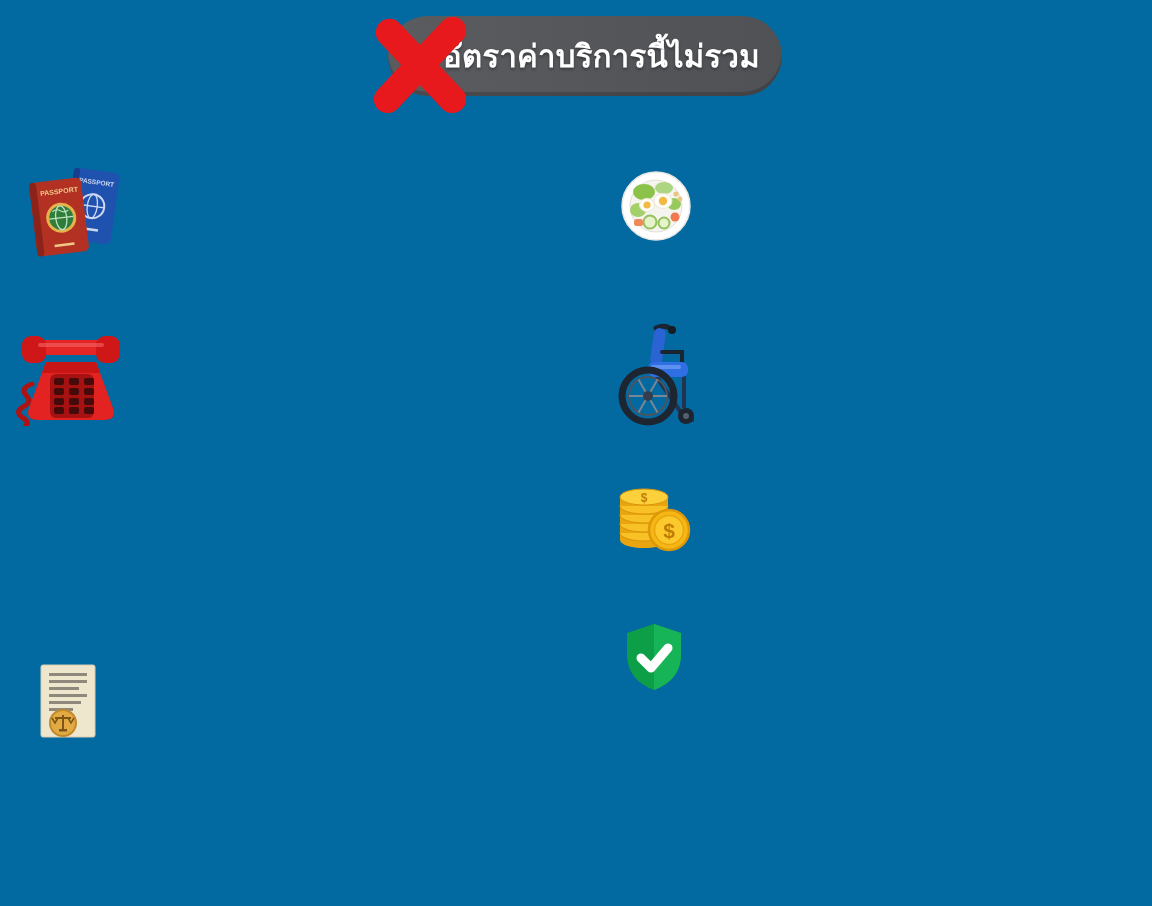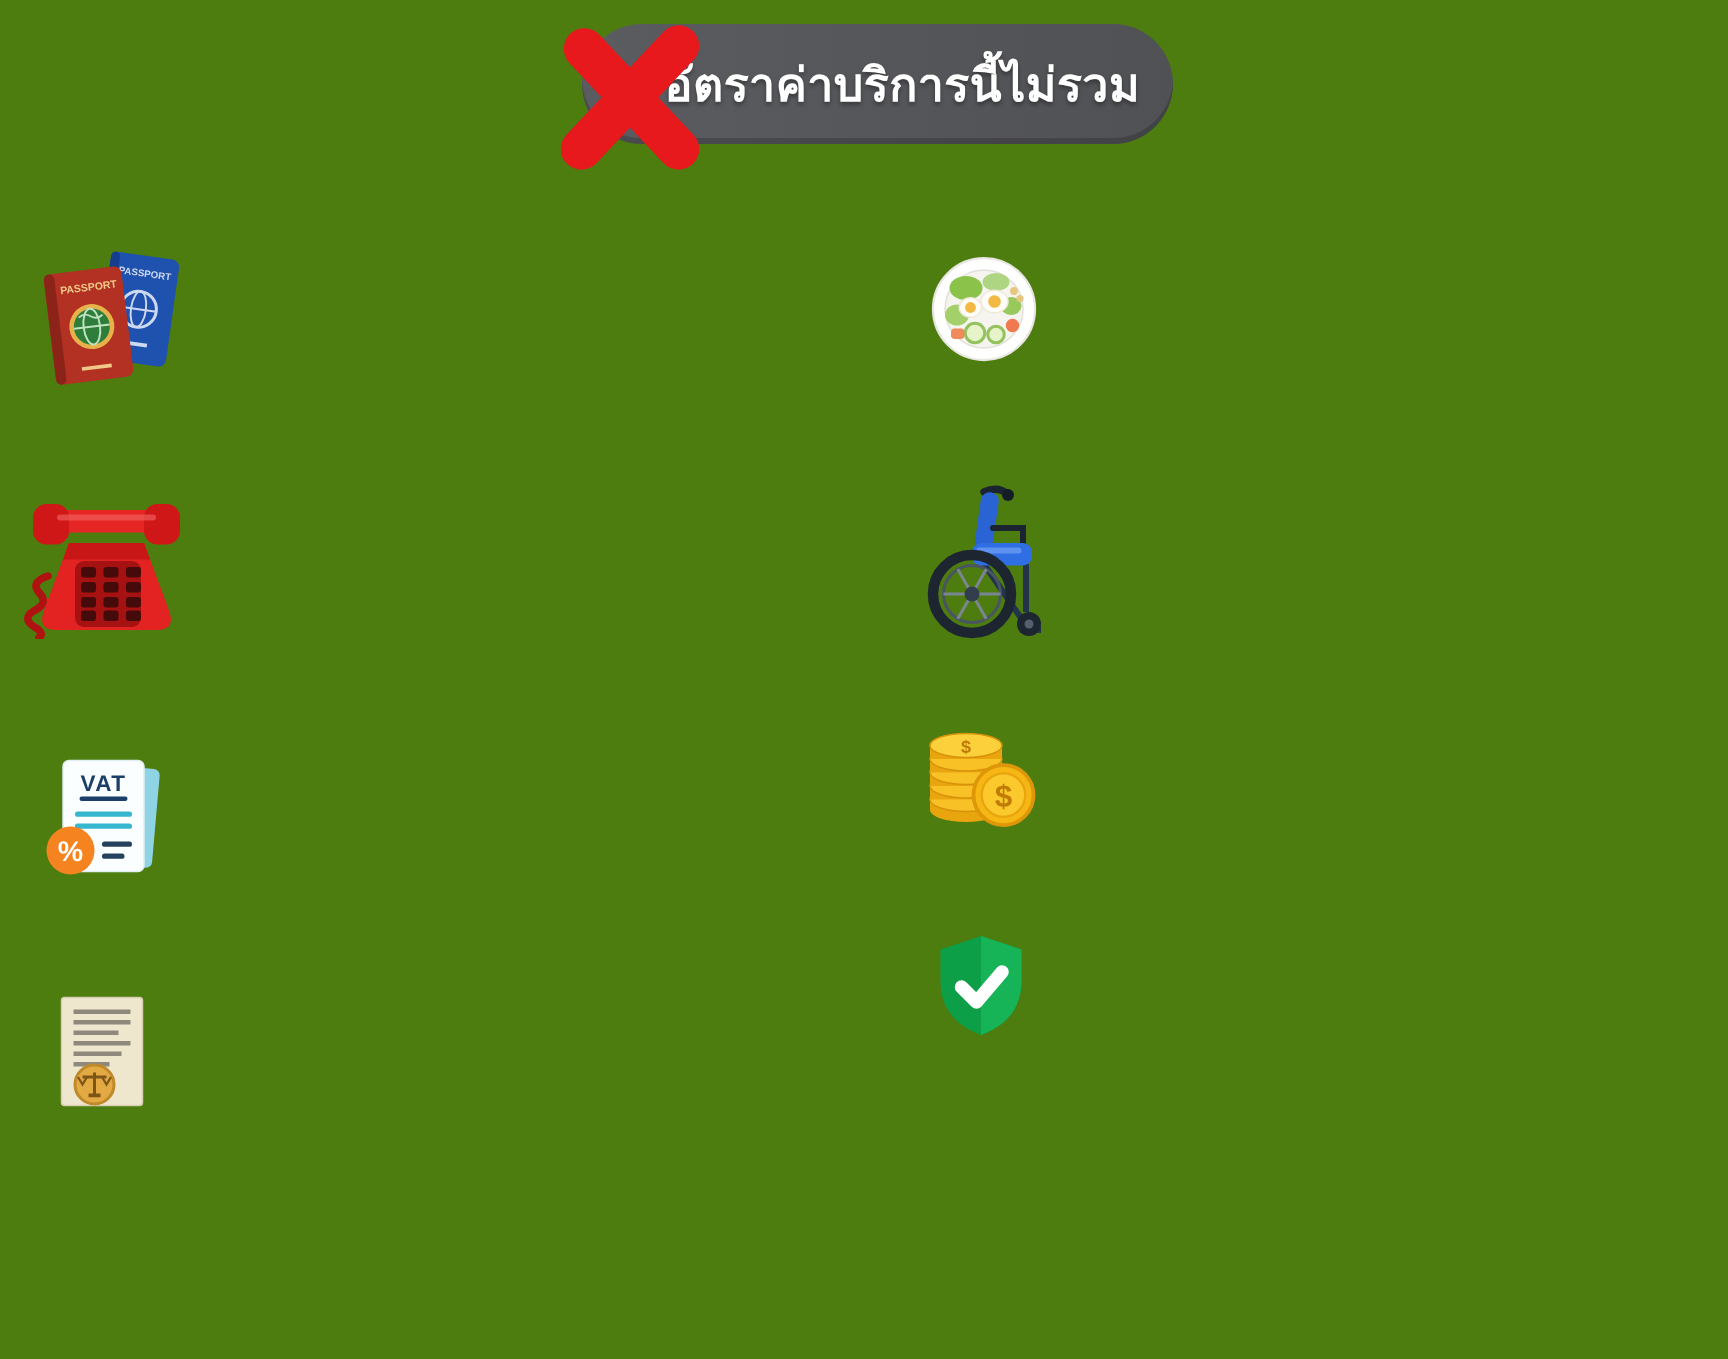--- a/index.html
+++ b/index.html
@@ -1,20 +1,20 @@
 <!DOCTYPE html>
 <html><head>
 <meta charset="utf-8">
 <style>
   html, body { margin: 0; padding: 0; background: #000; }
   .stage {
     position: relative;
     width: 1152px;
     height: 906px;
-    background: #4d7c0f;
+    background: #0369a1;
     overflow: hidden;
     font-family: "Liberation Sans", sans-serif;
   }
   
   .header-pill {
     position: absolute;
     left: 388px; top: 16px;
     width: 394px; height: 80px;
     background: linear-gradient(90deg, #5b5c60, #505155);
     border-radius: 46px;
@@ -107,34 +107,20 @@
       <rect x="38" y="79" width="10" height="7" rx="2" fill="#450b0b"></rect>
       <rect x="53" y="79" width="10" height="7" rx="2" fill="#450b0b"></rect>
       <rect x="68" y="79" width="10" height="7" rx="2" fill="#450b0b"></rect>
       <rect x="14" y="12" width="82" height="15" rx="7.5" fill="#e62525"></rect>
       <rect x="6" y="8" width="24" height="27" rx="9" fill="#cf1717"></rect>
       <rect x="80" y="8" width="24" height="27" rx="9" fill="#cf1717"></rect>
       <rect x="22" y="15" width="66" height="4" rx="2" fill="#f26060" opacity="0.65"></rect>
     </svg>
   </div>
 
-  <div class="icon pos-vat">
-    <svg viewBox="0 0 84 88">
-      <rect x="34" y="8" width="44" height="66" rx="4" fill="#8ed4e4" transform="rotate(5 56 41)"></rect>
-      <rect x="16" y="4" width="54" height="74" rx="4" fill="#fbfeff" stroke="#e2eef2"></rect>
-      <text x="43" y="24" text-anchor="middle" font-size="15" font-weight="bold" fill="#1b3f66" letter-spacing="1" font-family="Liberation Sans, sans-serif">VAT</text>
-      <rect x="27" y="28" width="32" height="3" rx="1.5" fill="#1b3f66"></rect>
-      <rect x="24" y="38" width="38" height="3.5" rx="1.75" fill="#37b6cf"></rect>
-      <rect x="24" y="46" width="38" height="3.5" rx="1.75" fill="#37b6cf"></rect>
-      <rect x="42" y="58" width="20" height="3.5" rx="1.75" fill="#24425e"></rect>
-      <rect x="42" y="66" width="15" height="3.5" rx="1.75" fill="#24425e"></rect>
-      <circle cx="21" cy="64" r="16" fill="#f5831f"></circle>
-      <text x="21" y="71" text-anchor="middle" font-size="19" font-weight="bold" fill="#ffffff" font-family="Liberation Sans, sans-serif">%</text>
-    </svg>
-  </div>
 
   <div class="icon pos-legal">
     <svg viewBox="0 0 64 80">
       <rect x="5" y="3" width="54" height="72" rx="2" fill="#efe6ce" stroke="#d8cdb0"></rect>
       <rect x="13" y="11" width="38" height="3" fill="#8f897d"></rect>
       <rect x="13" y="18" width="38" height="3" fill="#8f897d"></rect>
       <rect x="13" y="25" width="30" height="3" fill="#8f897d"></rect>
       <rect x="13" y="32" width="38" height="3" fill="#8f897d"></rect>
       <rect x="13" y="39" width="32" height="3" fill="#8f897d"></rect>
       <rect x="13" y="46" width="24" height="3" fill="#8f897d"></rect>

